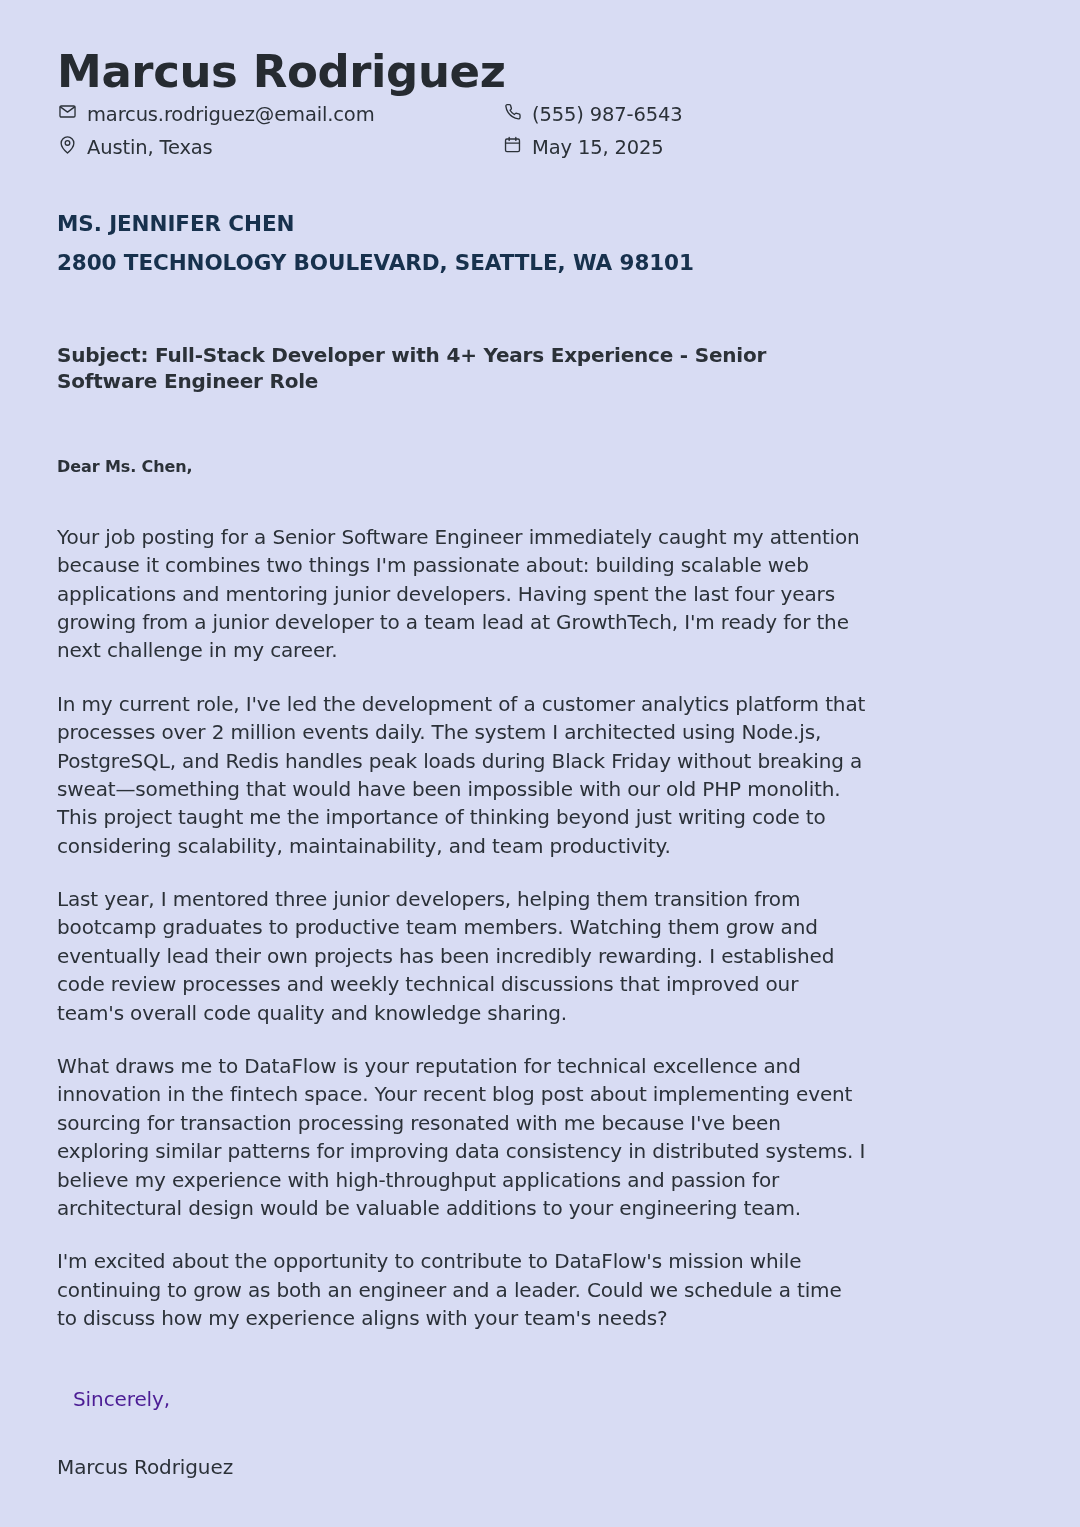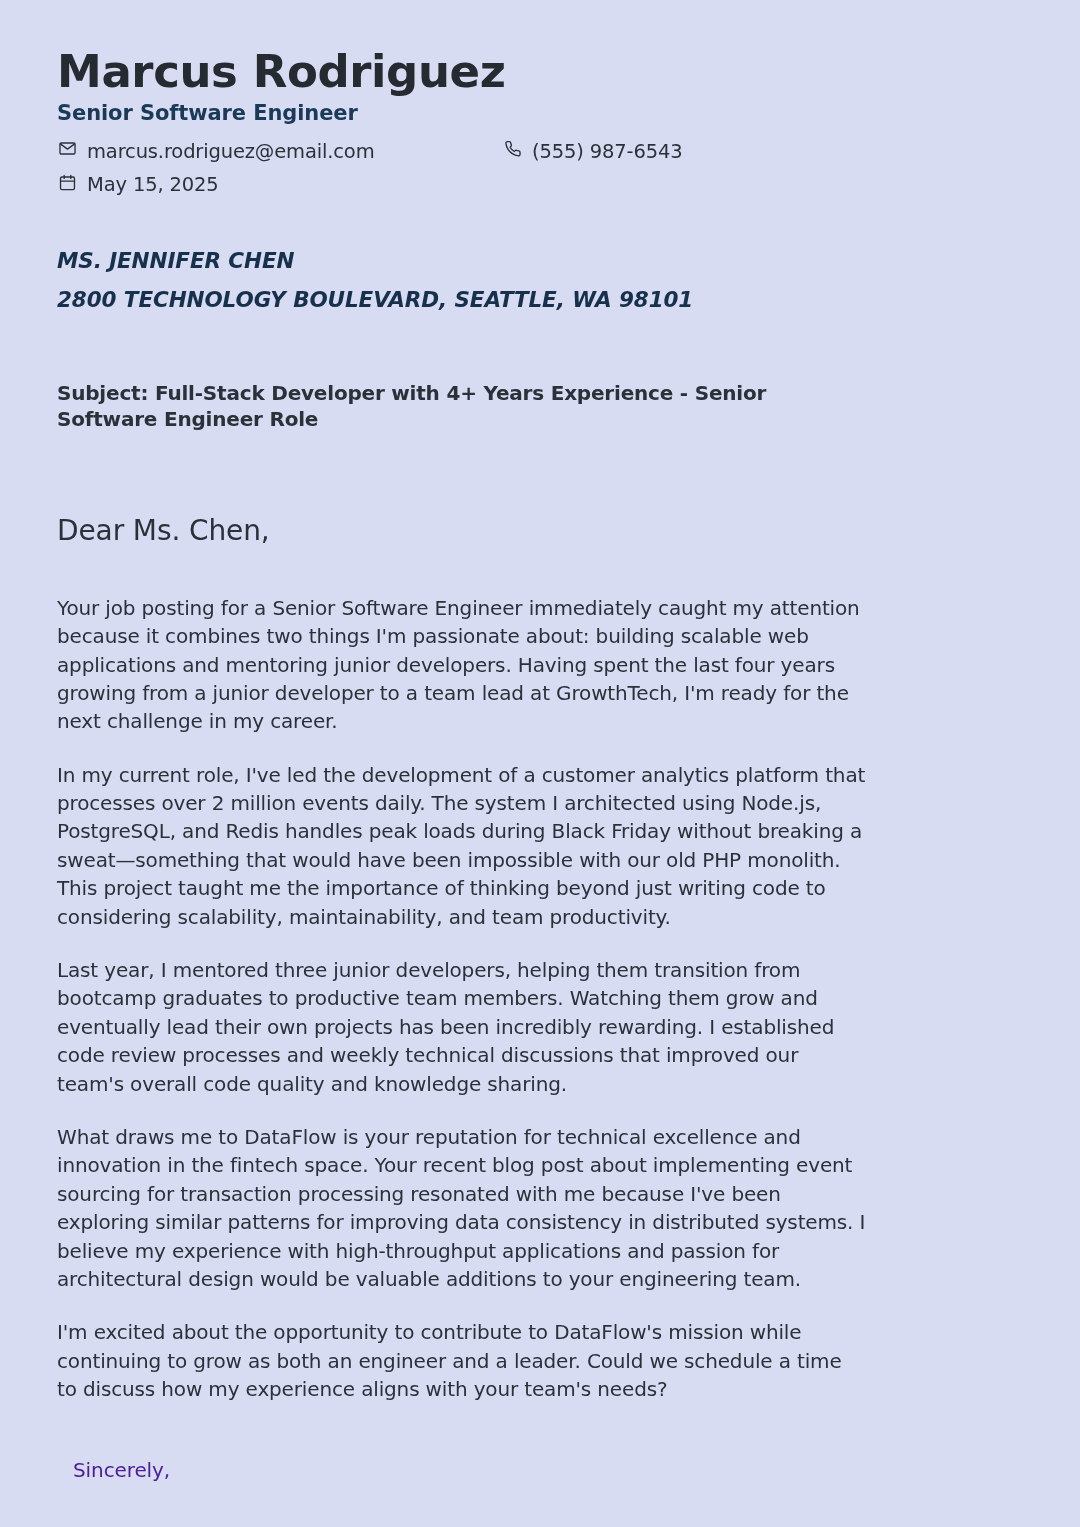--- a/index.html
+++ b/index.html
@@ -77,40 +77,40 @@
     margin-top: 42px;
   }
   .recipient-line {
     font-size: 21.5px;
     font-weight: bold;
     color: #17314d;
     text-transform: uppercase;
     line-height: 1.82;
     letter-spacing: -0.1px;
     margin: 0 0 0 2px;
-    font-style: italic;
   }
 
   
   .subject-line {
     margin: 60px 0 0 2px;
     font-size: 20px;
     font-weight: bold;
     color: #2b3138;
     letter-spacing: -0.2px;
     line-height: 1.3;
   }
 
   
   .salutation {
-    margin: 79px 0 0 2px;
-    font-size: 28px;
+    margin: 62px 0 0 2px;
+    font-size: 16px;
     color: #2b3138;
     line-height: 1.4;
     letter-spacing: -0.1px;
+    font-weight: bold;
   }
   .letter-body {
     margin-top: 44px;
   }
   .body-paragraph {
     font-size: 20px;
     color: #2b3138;
     line-height: 1.42;
     letter-spacing: -0.15px;
     margin: 0 0 25px 2px;
@@ -140,21 +140,20 @@
     margin: 40px 0 0 2px;
   }
 </style>
 </head>
 <body>
 
 <div class="page">
 
   <header class="letter-header">
     <h1 class="applicant-name">Marcus Rodriguez</h1>
-    <h2 class="applicant-title">Senior Software Engineer</h2>
 
     <div class="contact-grid">
 
       <div class="contact-item">
         <span class="contact-icon">
           <svg width="19" height="19" viewBox="0 0 24 24" fill="none" stroke="currentColor" stroke-width="1.7" stroke-linecap="round" stroke-linejoin="round">
             <rect x="2.5" y="5" width="19" height="14" rx="1.6"></rect>
             <path d="M3 6.2l9 6.6 9-6.6"></path>
           </svg>
         </span>
@@ -163,20 +162,29 @@
 
       <div class="contact-item">
         <span class="contact-icon">
           <svg width="19" height="19" viewBox="0 0 24 24" fill="none" stroke="currentColor" stroke-width="1.7" stroke-linecap="round" stroke-linejoin="round">
             <path d="M21.5 16.9v2.6a1.8 1.8 0 0 1-2 1.8 17.8 17.8 0 0 1-7.7-2.8 17.5 17.5 0 0 1-5.4-5.4A17.8 17.8 0 0 1 3.6 5.3a1.8 1.8 0 0 1 1.8-2h2.6a1.8 1.8 0 0 1 1.8 1.5c.12.9.33 1.77.64 2.6a1.8 1.8 0 0 1-.4 1.9l-1.1 1.1a14.4 14.4 0 0 0 5.4 5.4l1.1-1.1a1.8 1.8 0 0 1 1.9-.4c.83.3 1.7.52 2.6.64a1.8 1.8 0 0 1 1.56 1.86z"></path>
           </svg>
         </span>
         <span>(555) 987-6543</span>
       </div>
 
+      <div class="contact-item">
+        <span class="contact-icon">
+          <svg width="19" height="19" viewBox="0 0 24 24" fill="none" stroke="currentColor" stroke-width="1.7" stroke-linecap="round" stroke-linejoin="round">
+            <path d="M20 10.3c0 5.5-8 12.4-8 12.4s-8-6.9-8-12.4a8 8 0 1 1 16 0z"></path>
+            <circle cx="12" cy="10.1" r="2.9"></circle>
+          </svg>
+        </span>
+        <span>Austin, Texas</span>
+      </div>
 
       <div class="contact-item">
         <span class="contact-icon">
           <svg width="19" height="19" viewBox="0 0 24 24" fill="none" stroke="currentColor" stroke-width="1.7" stroke-linecap="round" stroke-linejoin="round">
             <rect x="3.2" y="5" width="17.6" height="16" rx="1.8"></rect>
             <path d="M16.2 3.2v3.6M7.8 3.2v3.6M3.2 10.2h17.6"></path>
           </svg>
         </span>
         <span>May 15, 2025</span>
       </div>

